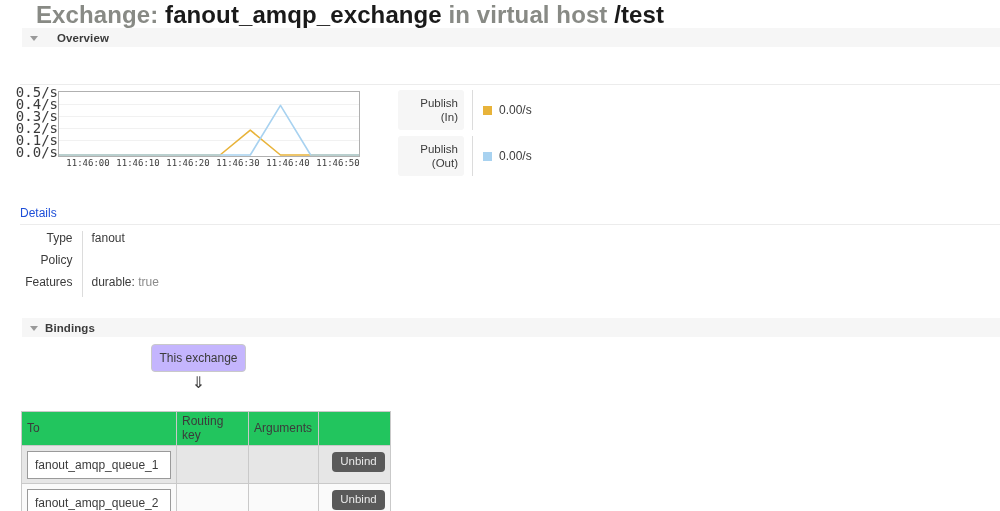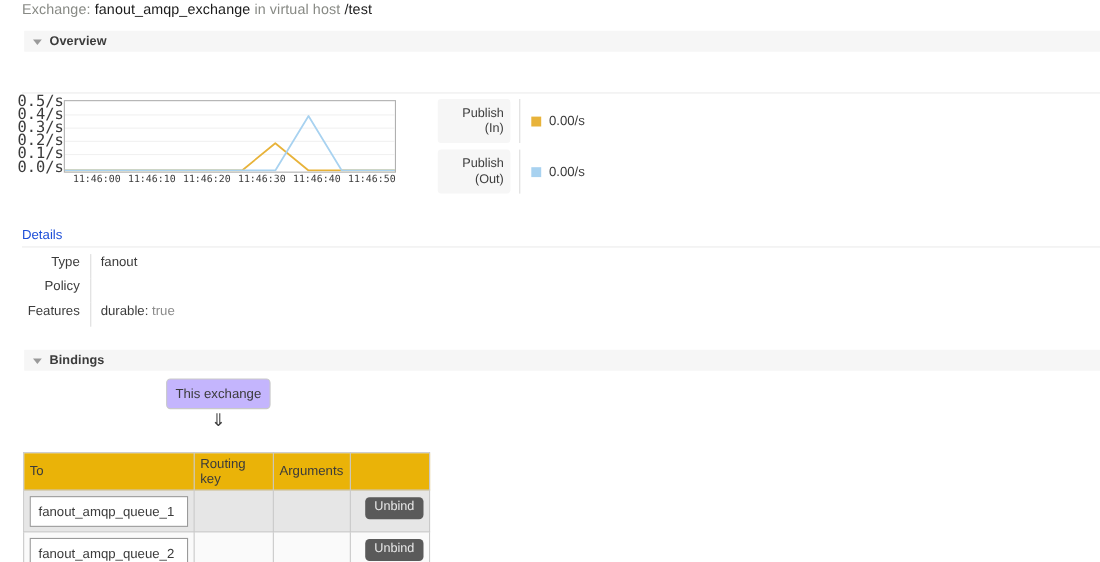--- a/index.html
+++ b/index.html
@@ -12,23 +12,23 @@
   }
   #page {
     position: relative;
     width: 1000px; height: 511px;
     background: #fff;
   }
 
   
   .page-title {
     position: absolute;
-    left: 20px; top: 1px;
-    font-size: 13px;
-    font-weight: 400;
+    left: 36px; top: 1px;
+    font-size: 24px;
+    font-weight: 700;
     color: #888a85;
     white-space: nowrap;
     letter-spacing: 0.1px;
   }
   .page-title .strong { color: #1a1a1a; }
 
   
   .section-header {
     position: absolute;
     left: 22px;
@@ -249,21 +249,21 @@
     position: absolute;
     left: 21px; top: 411px;
     border-collapse: collapse;
     background: #fff;
   }
   .bindings-table th {
     font-size: 12px;
     font-weight: normal;
     color: #3b3b3b;
     text-align: left;
-    background: #eab308;
+    background: #22c55e;
     border: 1px solid #c9c9c9;
     padding: 2px 5px 3px 5px;
     height: 18px;
   }
   .bindings-table td {
     border: 1px solid #c9c9c9;
     padding: 4px 5px;
     vertical-align: middle;
     height: 38px;
   }
@@ -301,21 +301,21 @@
 
 <div id="page">
 
   <div class="page-title">
     <span>Exchange:</span>
     <span class="strong">fanout_amqp_exchange</span>
     <span>in virtual host</span>
     <span class="strong">/test</span>
   </div>
 
-  <div class="section-header" style="top:28px;">
+  <div class="section-header" style="top:28px;gap:12px;">
     <span class="caret"></span>
     <span class="sh-label">Overview</span>
   </div>
 
   <div class="rates-underline"></div>
 
   <div class="chart-wrap">
     <div class="y-labels">
       <span style="top:0px;">0.5/s</span>
       <span style="top:12px;">0.4/s</span>

